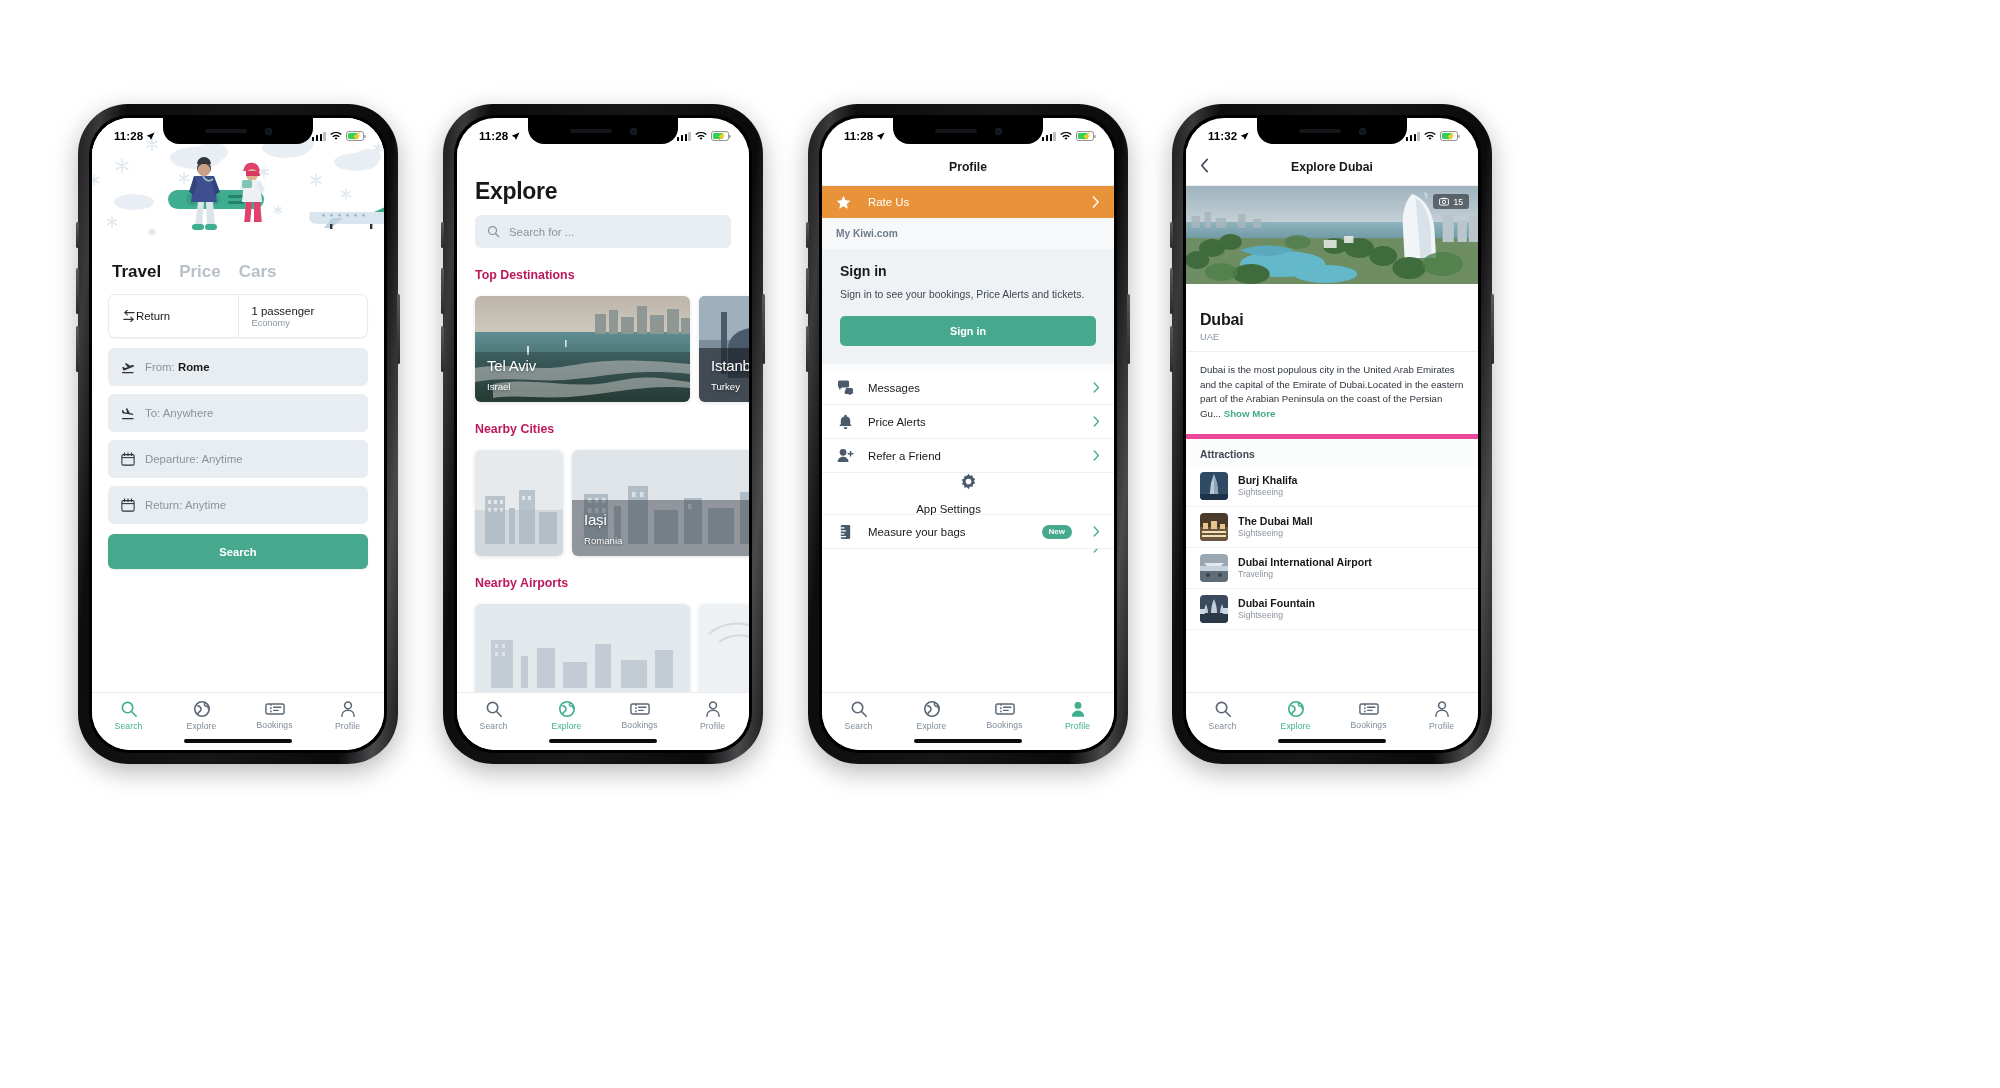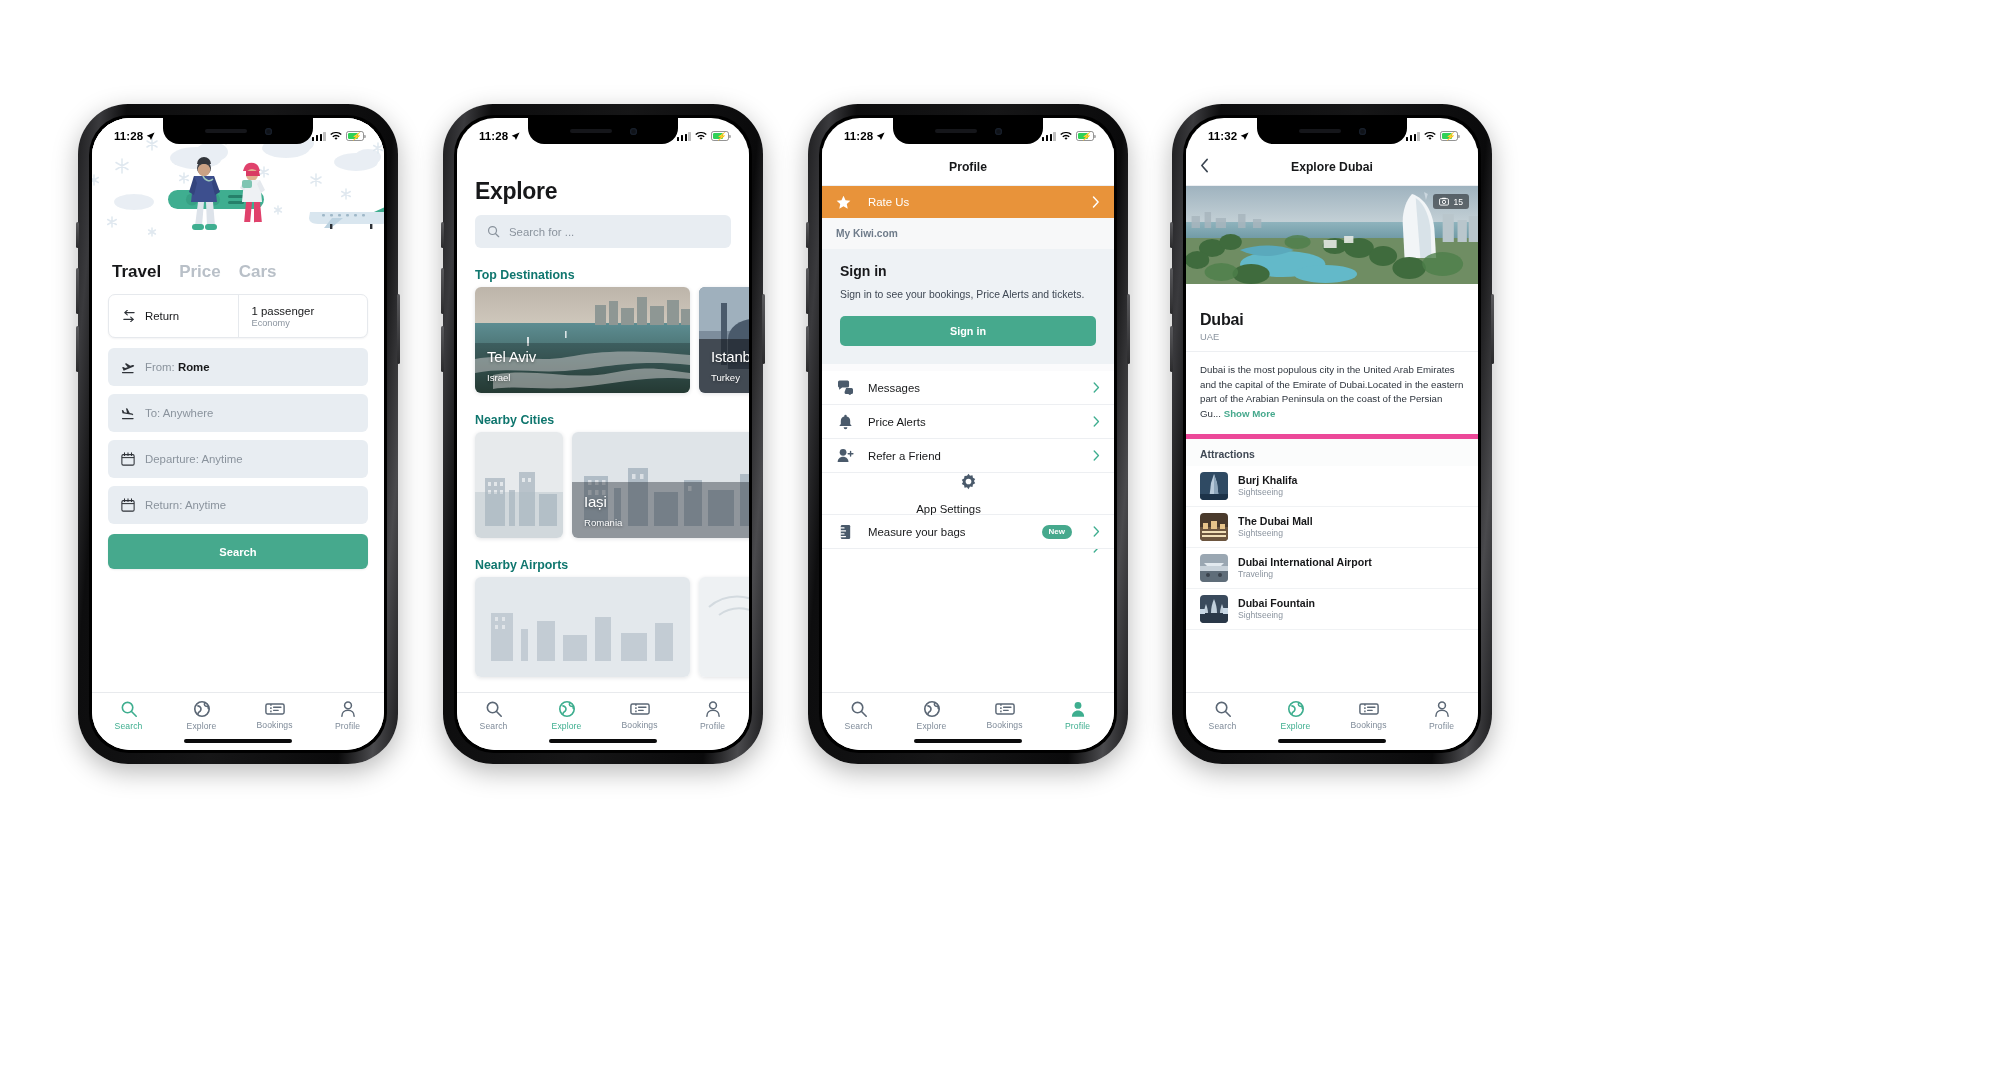--- a/index.html
+++ b/index.html
@@ -97,21 +97,21 @@
     align-items:baseline;
   }
   .seg .s { font-size:17px; font-weight:700; color:#b9c0c8; }
   .seg .s.on { color:#17181a; }
   .pillrow {
     margin: 2px 16px 10px; display:flex;
     border:1px solid #e6e9ed; border-radius:7px; background:#fff;
     box-shadow: 0 1px 2px rgba(16,24,40,.05);
     overflow:hidden; height:44px;
   }
-  .pillrow .half { flex:1; display:flex; align-items:center; gap:9px; padding:0 13px; }
+  .pillrow .half { flex:1; display:flex; align-items:center; padding:0 13px; }
   .pillrow .half + .half { border-left:1px solid #e6e9ed; flex-direction:column; align-items:flex-start; gap:0; justify-content:center; }
   .pillrow .t1 { font-size:11.4px; color:#17181a; font-weight:400; }
   .pillrow .t2 { font-size:9.2px; color:#8b949f; margin-top:1px; }
   .field {
     margin: 0 16px 8px; height:38px; border-radius:6px; background:#e8edf2;
     display:flex; align-items:center; gap:10px; padding:0 13px;
     font-size:11.4px; color:#8a939d;
   }
   .field b { color:#17181a; font-weight:700; }
   .cta {
@@ -122,21 +122,21 @@
   }
 
   
   .explore-body { position:absolute; top:30px; left:0; right:0; bottom:58px; overflow:hidden; background:#fff; }
   .exp-title { font-size:23px; font-weight:700; color:#17181a; padding: 30px 18px 10px; letter-spacing:-.3px; }
   .searchbox {
     margin:0 18px; height:33px; border-radius:6px; background:#e8edf2;
     display:flex; align-items:center; gap:9px; padding:0 12px;
     font-size:11.4px; color:#8a939d;
   }
-  .sec-h { font-size:12.4px; font-weight:700; color:#0f766e; padding: 20px 18px 5px; }
+  .sec-h { font-size:12.4px; font-weight:700; color:#be185d; padding: 20px 18px 14px; }
   .cardrow { display:flex; gap:9px; padding-left:18px; }
   .dcard {
     position:relative; border-radius:6px; overflow:hidden; flex:0 0 auto;
     box-shadow: 0 1px 4px rgba(16,24,40,.12);
   }
   .dcard .txt { position:absolute; left:12px; bottom:10px; color:#fff; }
   .dcard .nm { font-size:15px; font-weight:400; letter-spacing:-.2px; text-shadow:0 1px 3px rgba(0,0,0,.4); }
   .dcard .cy { font-size:9.6px; margin-top:7px; text-shadow:0 1px 3px rgba(0,0,0,.4); }
 
   

